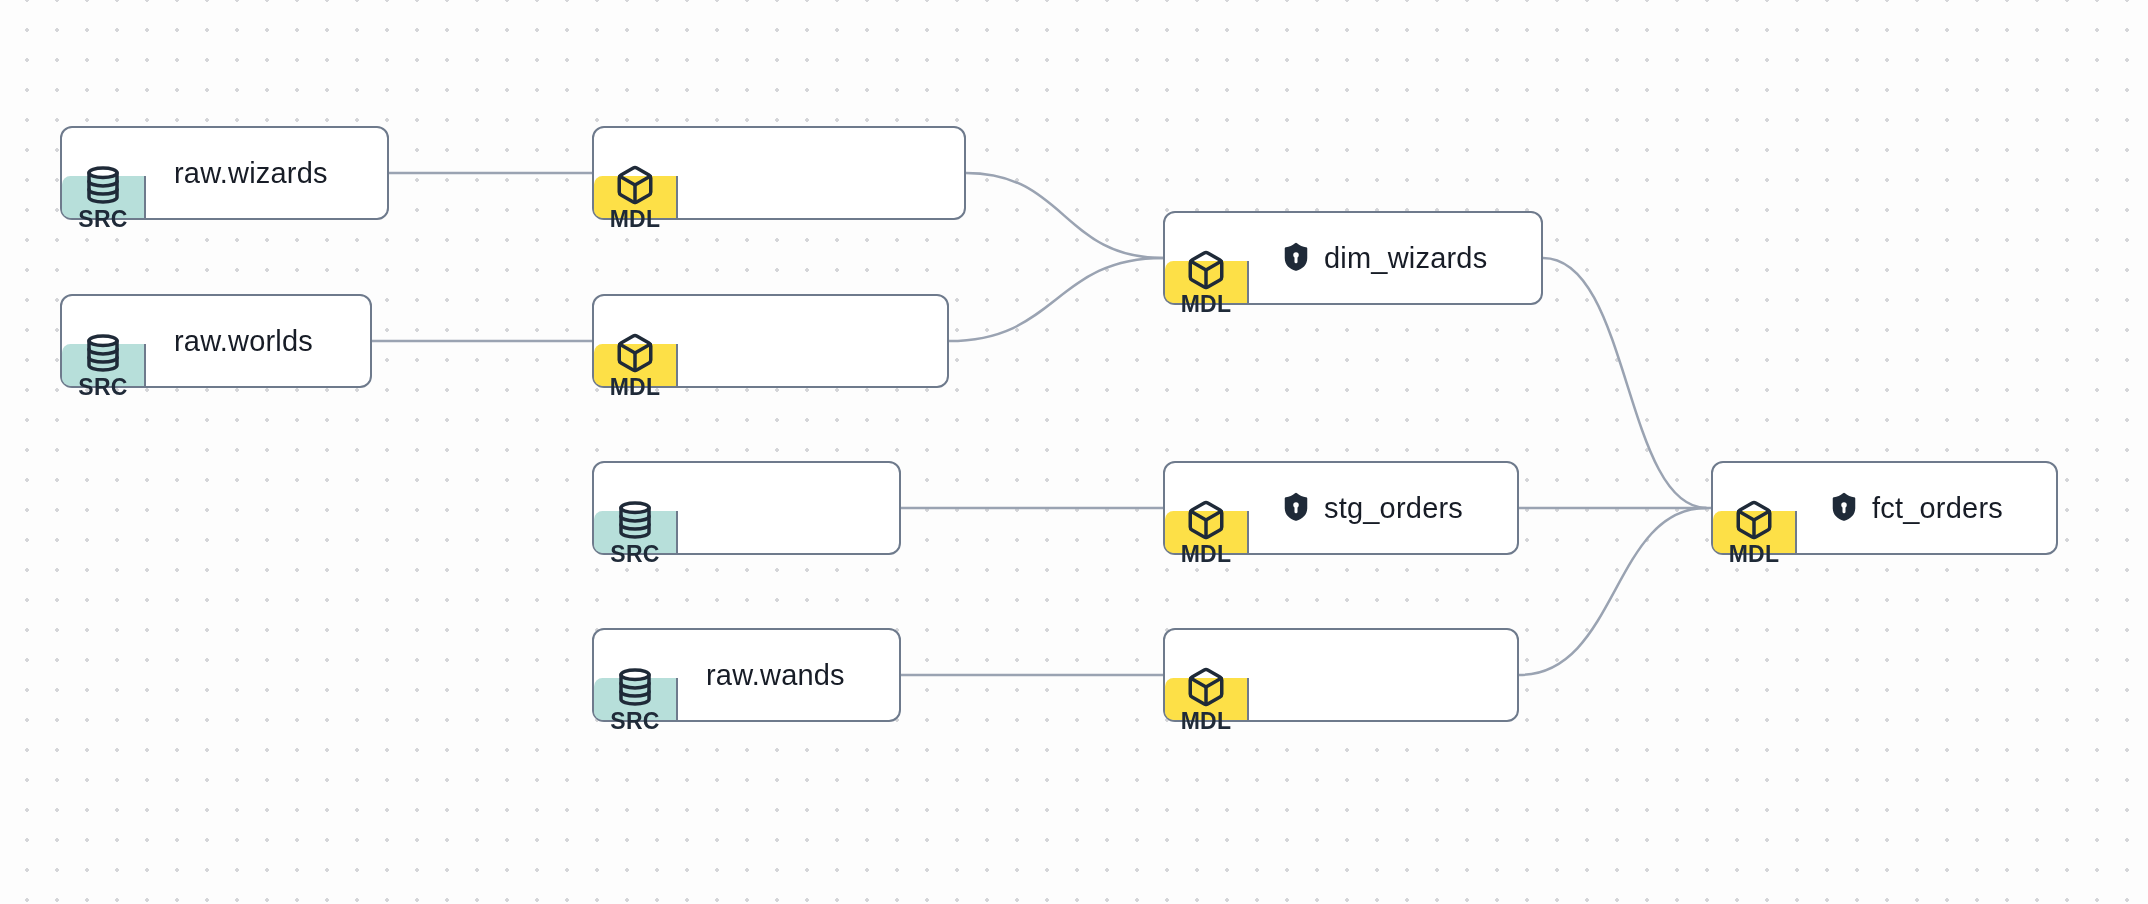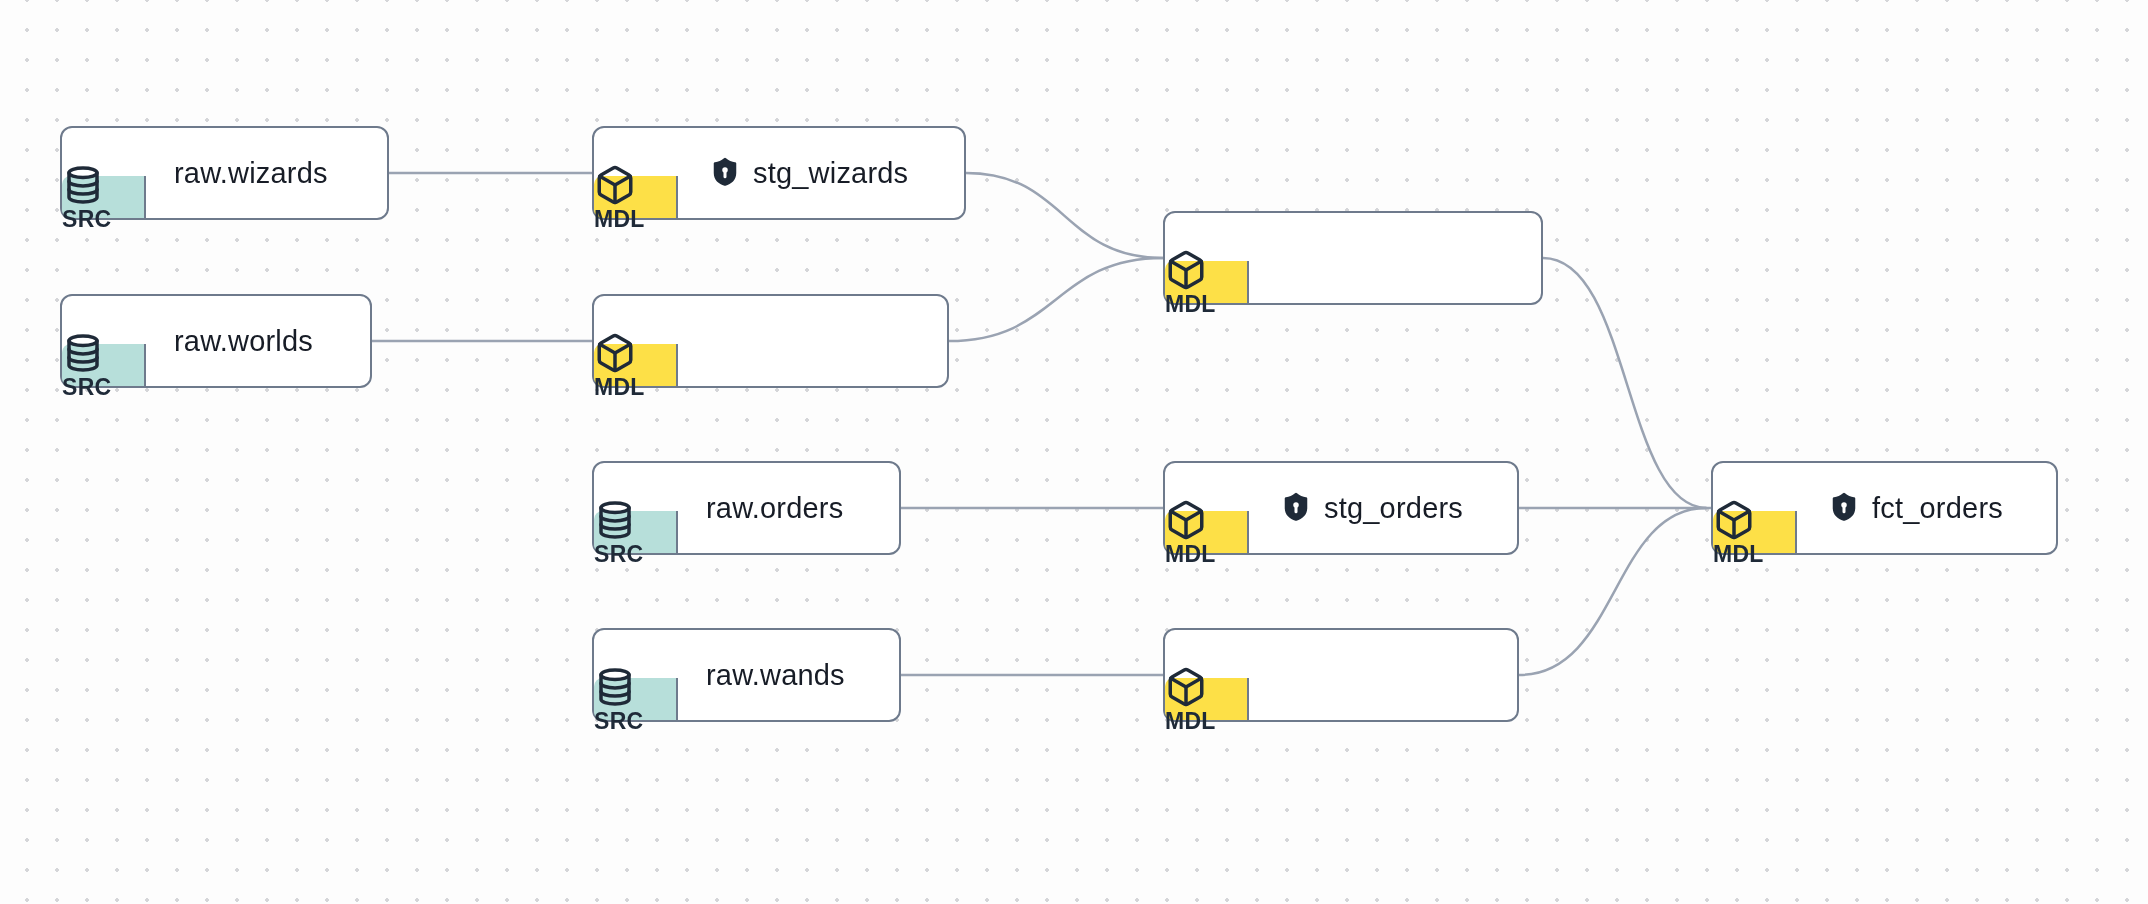--- a/index.html
+++ b/index.html
@@ -26,21 +26,21 @@
   .node {
     position:absolute; display:flex; box-sizing:border-box;
     background:#ffffff;
     border:2.5px solid #6e7a8c;
     border-radius:12px;
   }
   .badge {
     flex:0 0 82px; width:82px;
     border-right:2.5px solid #6e7a8c;
     border-radius:8.5px 0 0 8.5px;
-    display:flex; flex-direction:column; justify-content:center;
+    display:flex; flex-direction:column; align-items:center; justify-content:center;
     gap:2px; padding-top:2px;margin-top:48px;
   }
   .badge.src { background:#b7dfda; }
   .badge.mdl { background:#fde047; }
   .badge-icon svg { width:42px; height:42px; display:block; }
   .badge-label {
     font-size:23px; font-weight:700; color:#1f2a38; letter-spacing:0.3px;
     line-height:1; padding-bottom:2px;
   }
   .node-body {
@@ -92,91 +92,87 @@
     <div class="badge mdl">
       <span class="badge-icon">
           <svg viewBox="0 0 24 24" xmlns="http://www.w3.org/2000/svg" fill="none" stroke="#1f2a38" stroke-width="2" stroke-linecap="round" stroke-linejoin="round">
             <path d="M21 8a2 2 0 0 0-1-1.73l-7-4a2 2 0 0 0-2 0l-7 4A2 2 0 0 0 3 8v8a2 2 0 0 0 1 1.73l7 4a2 2 0 0 0 2 0l7-4A2 2 0 0 0 21 16Z"></path>
             <path d="m3.3 7 8.7 5 8.7-5"></path>
             <path d="M12 22V12"></path>
           </svg>
         </span>
       <span class="badge-label">MDL</span>
     </div>
+  </div>
+
+  <div class="node src" style="left: 60px; top: 294px; width: 312px; height: 94px;">
+    <div class="badge src">
+      <span class="badge-icon">
+          <svg viewBox="0 0 24 24" xmlns="http://www.w3.org/2000/svg" fill="none" stroke="#1f2a38" stroke-width="2" stroke-linecap="round" stroke-linejoin="round">
+            <ellipse cx="12" cy="5" rx="8" ry="2.7"></ellipse>
+            <path d="M4 5v14c0 1.5 3.6 2.7 8 2.7s8-1.2 8-2.7V5"></path>
+            <path d="M4 9.8c0 1.5 3.6 2.7 8 2.7s8-1.2 8-2.7"></path>
+            <path d="M4 14.5c0 1.5 3.6 2.7 8 2.7s8-1.2 8-2.7"></path>
+          </svg>
+        </span>
+      <span class="badge-label">SRC</span>
+    </div>
+    <div class="node-body">
+
+      <span class="node-name">raw.worlds</span>
+    </div>
+  </div>
+
+  <div class="node mdl" style="left: 592px; top: 294px; width: 357px; height: 94px;">
+    <div class="badge mdl">
+      <span class="badge-icon">
+          <svg viewBox="0 0 24 24" xmlns="http://www.w3.org/2000/svg" fill="none" stroke="#1f2a38" stroke-width="2" stroke-linecap="round" stroke-linejoin="round">
+            <path d="M21 8a2 2 0 0 0-1-1.73l-7-4a2 2 0 0 0-2 0l-7 4A2 2 0 0 0 3 8v8a2 2 0 0 0 1 1.73l7 4a2 2 0 0 0 2 0l7-4A2 2 0 0 0 21 16Z"></path>
+            <path d="m3.3 7 8.7 5 8.7-5"></path>
+            <path d="M12 22V12"></path>
+          </svg>
+        </span>
+      <span class="badge-label">MDL</span>
+    </div>
+  </div>
+
+  <div class="node mdl" style="left: 1163px; top: 211px; width: 380px; height: 94px;">
+    <div class="badge mdl">
+      <span class="badge-icon">
+          <svg viewBox="0 0 24 24" xmlns="http://www.w3.org/2000/svg" fill="none" stroke="#1f2a38" stroke-width="2" stroke-linecap="round" stroke-linejoin="round">
+            <path d="M21 8a2 2 0 0 0-1-1.73l-7-4a2 2 0 0 0-2 0l-7 4A2 2 0 0 0 3 8v8a2 2 0 0 0 1 1.73l7 4a2 2 0 0 0 2 0l7-4A2 2 0 0 0 21 16Z"></path>
+            <path d="m3.3 7 8.7 5 8.7-5"></path>
+            <path d="M12 22V12"></path>
+          </svg>
+        </span>
+      <span class="badge-label">MDL</span>
+    </div>
     <div class="node-body">
       <span class="shield-wrap">
           <svg viewBox="0 0 24 26" xmlns="http://www.w3.org/2000/svg">
             <path fill="#1f2a38" d="M11.2 0.8a1.25 1.25 0 0 1 1.6 0C14.8 2.5 17.5 3.8 20 3.9c.6 0 1 .5 1 1v7.6c0 5.8-4 8.7-8.6 10.3a1.2 1.2 0 0 1-.8 0C7 21.2 3 18.3 3 12.5V4.9c0-.5.4-1 1-1 2.5-.1 5.2-1.4 7.2-3.1z"></path>
             <circle cx="12" cy="10.2" r="2.2" fill="#ffffff"></circle>
             <path d="M12 11.5v4" stroke="#ffffff" stroke-width="2.4" stroke-linecap="round"></path>
           </svg>
         </span>
-      <span class="node-name">stg_wizards</span>
-    </div>
-  </div>
-
-  <div class="node src" style="left: 60px; top: 294px; width: 312px; height: 94px;">
-    <div class="badge src">
-      <span class="badge-icon">
-          <svg viewBox="0 0 24 24" xmlns="http://www.w3.org/2000/svg" fill="none" stroke="#1f2a38" stroke-width="2" stroke-linecap="round" stroke-linejoin="round">
-            <ellipse cx="12" cy="5" rx="8" ry="2.7"></ellipse>
-            <path d="M4 5v14c0 1.5 3.6 2.7 8 2.7s8-1.2 8-2.7V5"></path>
-            <path d="M4 9.8c0 1.5 3.6 2.7 8 2.7s8-1.2 8-2.7"></path>
-            <path d="M4 14.5c0 1.5 3.6 2.7 8 2.7s8-1.2 8-2.7"></path>
-          </svg>
-        </span>
-      <span class="badge-label">SRC</span>
-    </div>
-    <div class="node-body">
-
-      <span class="node-name">raw.worlds</span>
-    </div>
-  </div>
-
-  <div class="node mdl" style="left: 592px; top: 294px; width: 357px; height: 94px;">
-    <div class="badge mdl">
-      <span class="badge-icon">
-          <svg viewBox="0 0 24 24" xmlns="http://www.w3.org/2000/svg" fill="none" stroke="#1f2a38" stroke-width="2" stroke-linecap="round" stroke-linejoin="round">
-            <path d="M21 8a2 2 0 0 0-1-1.73l-7-4a2 2 0 0 0-2 0l-7 4A2 2 0 0 0 3 8v8a2 2 0 0 0 1 1.73l7 4a2 2 0 0 0 2 0l7-4A2 2 0 0 0 21 16Z"></path>
-            <path d="m3.3 7 8.7 5 8.7-5"></path>
-            <path d="M12 22V12"></path>
-          </svg>
-        </span>
-      <span class="badge-label">MDL</span>
-    </div>
-  </div>
-
-  <div class="node mdl" style="left: 1163px; top: 211px; width: 380px; height: 94px;">
-    <div class="badge mdl">
-      <span class="badge-icon">
-          <svg viewBox="0 0 24 24" xmlns="http://www.w3.org/2000/svg" fill="none" stroke="#1f2a38" stroke-width="2" stroke-linecap="round" stroke-linejoin="round">
-            <path d="M21 8a2 2 0 0 0-1-1.73l-7-4a2 2 0 0 0-2 0l-7 4A2 2 0 0 0 3 8v8a2 2 0 0 0 1 1.73l7 4a2 2 0 0 0 2 0l7-4A2 2 0 0 0 21 16Z"></path>
-            <path d="m3.3 7 8.7 5 8.7-5"></path>
-            <path d="M12 22V12"></path>
-          </svg>
-        </span>
-      <span class="badge-label">MDL</span>
+      <span class="node-name">dim_wizards</span>
     </div>
   </div>
 
   <div class="node src" style="left: 592px; top: 461px; width: 309px; height: 94px;">
     <div class="badge src">
       <span class="badge-icon">
           <svg viewBox="0 0 24 24" xmlns="http://www.w3.org/2000/svg" fill="none" stroke="#1f2a38" stroke-width="2" stroke-linecap="round" stroke-linejoin="round">
             <ellipse cx="12" cy="5" rx="8" ry="2.7"></ellipse>
             <path d="M4 5v14c0 1.5 3.6 2.7 8 2.7s8-1.2 8-2.7V5"></path>
             <path d="M4 9.8c0 1.5 3.6 2.7 8 2.7s8-1.2 8-2.7"></path>
             <path d="M4 14.5c0 1.5 3.6 2.7 8 2.7s8-1.2 8-2.7"></path>
           </svg>
         </span>
       <span class="badge-label">SRC</span>
-    </div>
-    <div class="node-body">
-
-      <span class="node-name">raw.orders</span>
     </div>
   </div>
 
   <div class="node mdl" style="left: 1163px; top: 461px; width: 356px; height: 94px;">
     <div class="badge mdl">
       <span class="badge-icon">
           <svg viewBox="0 0 24 24" xmlns="http://www.w3.org/2000/svg" fill="none" stroke="#1f2a38" stroke-width="2" stroke-linecap="round" stroke-linejoin="round">
             <path d="M21 8a2 2 0 0 0-1-1.73l-7-4a2 2 0 0 0-2 0l-7 4A2 2 0 0 0 3 8v8a2 2 0 0 0 1 1.73l7 4a2 2 0 0 0 2 0l7-4A2 2 0 0 0 21 16Z"></path>
             <path d="m3.3 7 8.7 5 8.7-5"></path>
             <path d="M12 22V12"></path>

